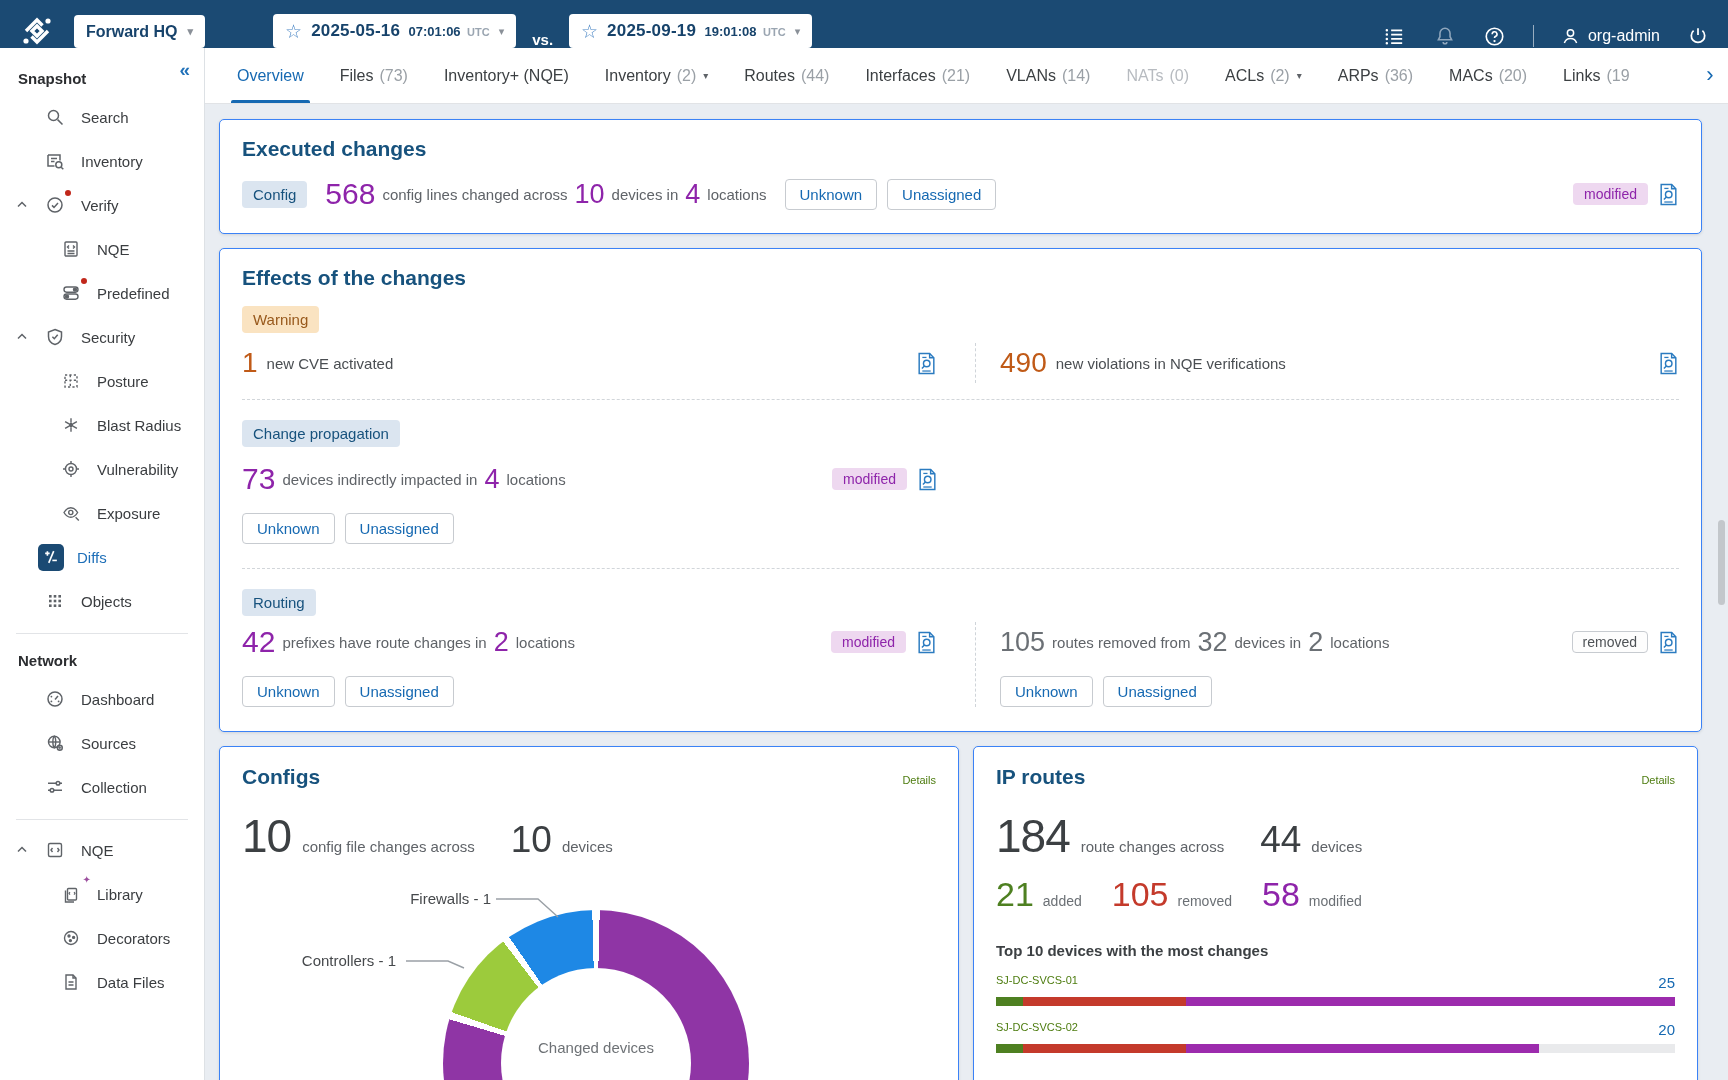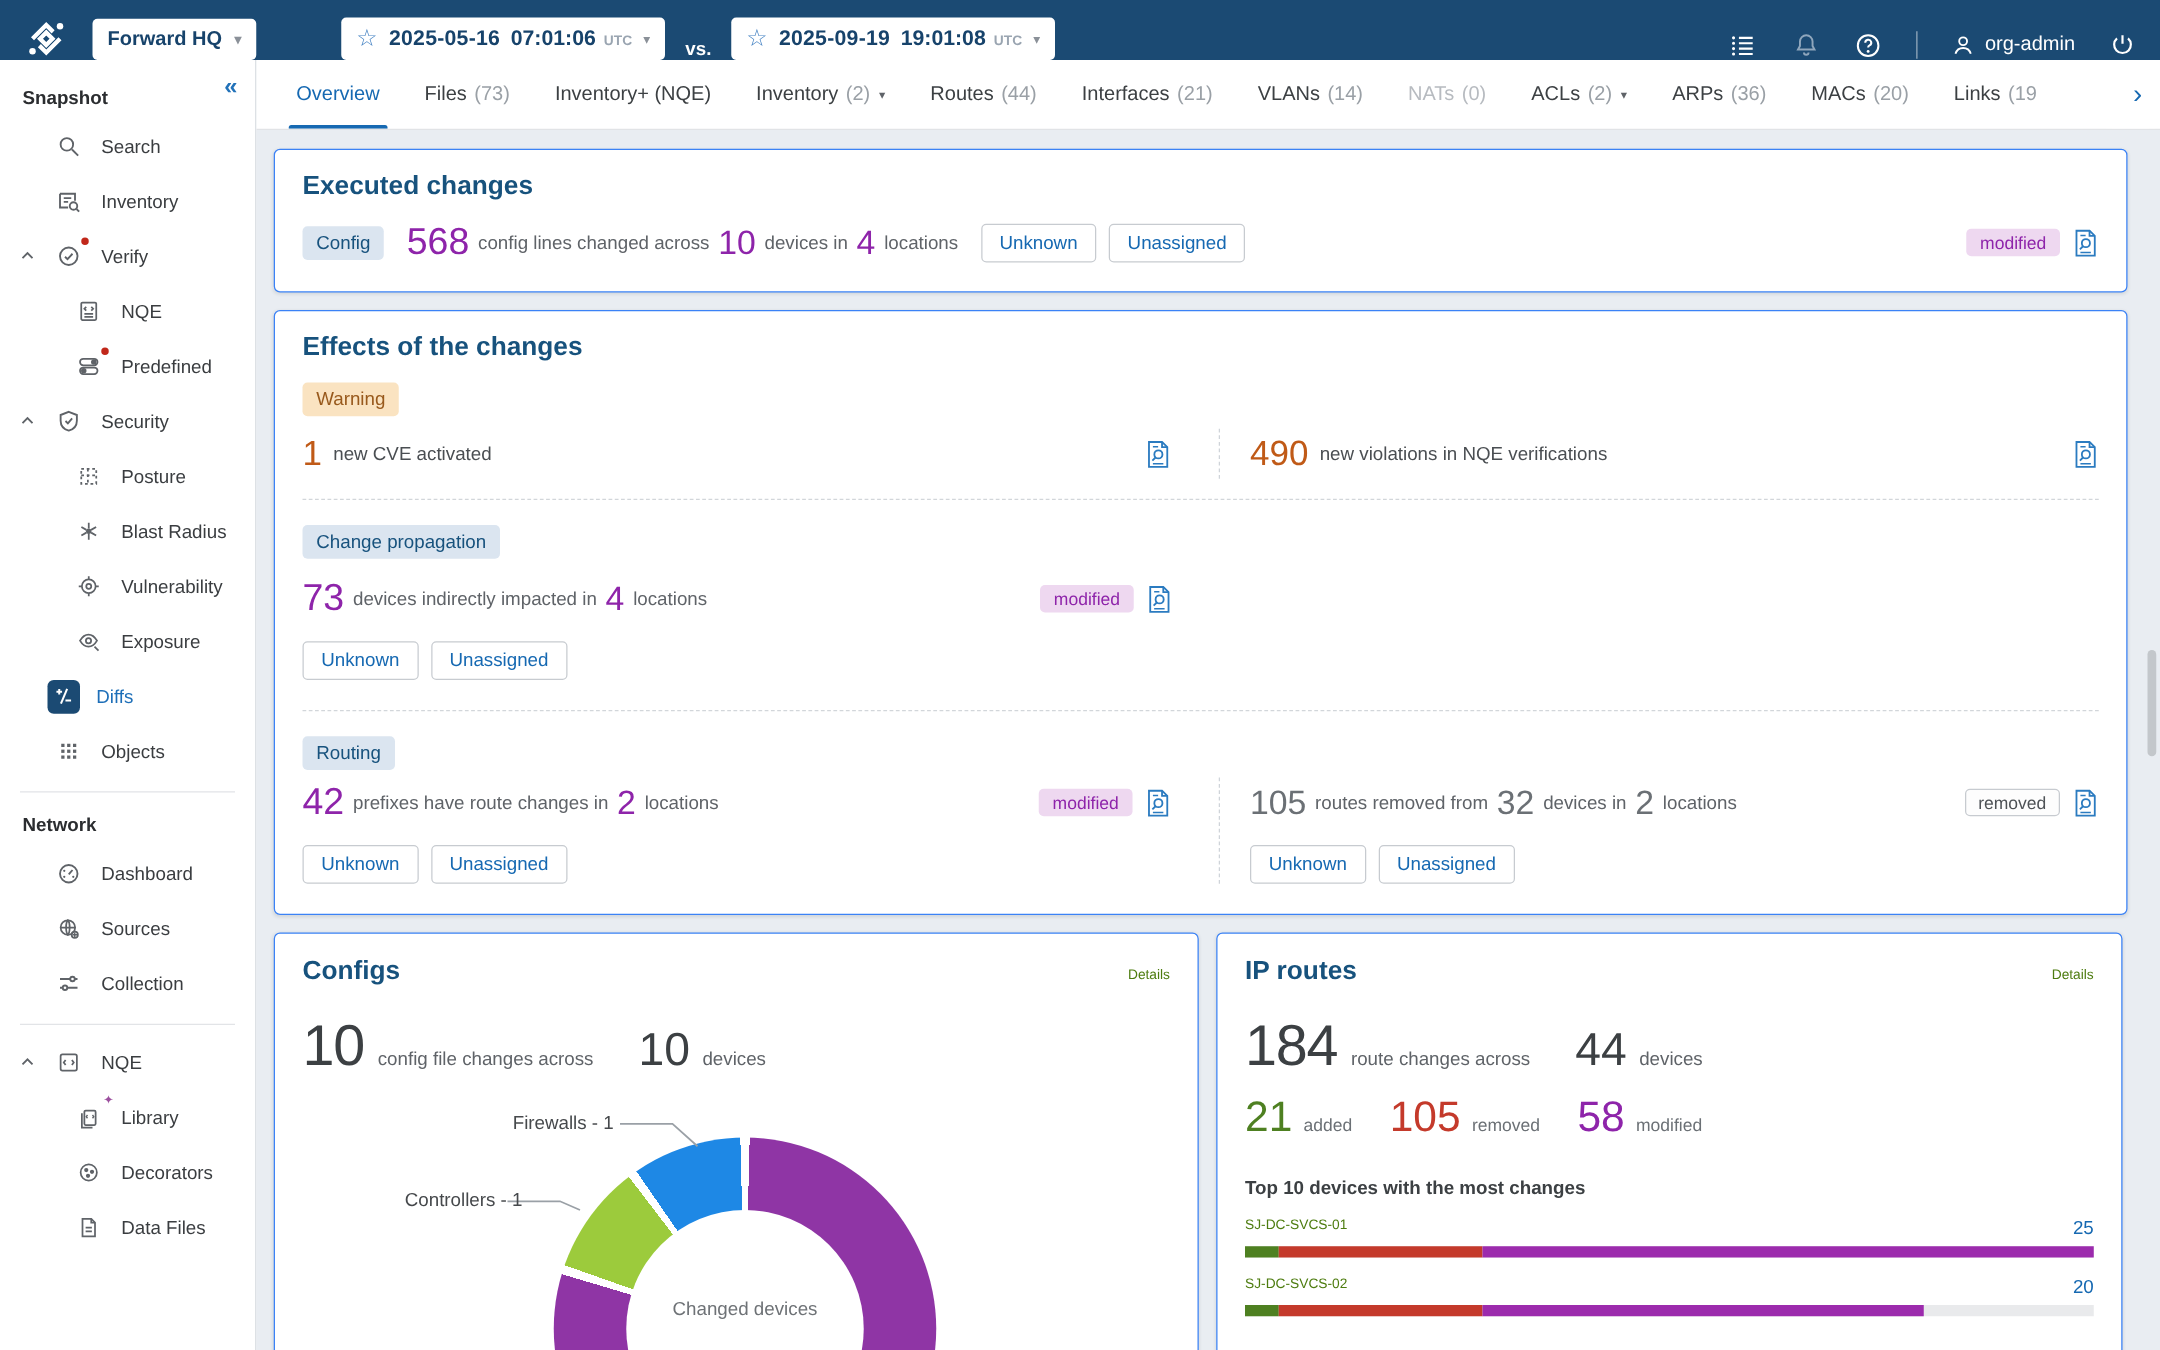--- a/index.html
+++ b/index.html
@@ -9,21 +9,21 @@
   
   .topbar { position:absolute; top:0; left:0; width:1728px; height:48px; background:#1b4a73;
     display:flex; align-items:flex-end; padding:0 18px; gap:16px; z-index:40; }
   .logo { width:40px; height:34px; display:flex; align-items:center; }
   .ws-btn { background:#fff; border-radius:4px; height:33px; display:flex; align-items:center;
     gap:10px; padding:0 12px; font-size:16px; font-weight:700; color:#17436b; cursor:pointer; }
   .ts-btn { background:#fff; border-radius:4px; height:34px; display:flex; align-items:center;
     gap:9px; padding:0 12px; cursor:pointer; }
   .star-ic { color:#4a86c5; font-size:19px; line-height:1; }
   .ts-date { color:#17436b; font-size:17px; font-weight:700; letter-spacing:.2px; }
-  .ts-time { color:#17436b; font-size:17px; font-weight:700; margin-left:4px; }
+  .ts-time { color:#17436b; font-size:13px; font-weight:700; margin-left:4px; }
   .ts-tz { color:#9aa5b1; font-size:11px; font-weight:700; margin-left:2px; }
   .caret { color:#8a9098; font-size:11px; }
   .vs { color:#fff; font-size:15px; font-weight:700; }
   .tb-right { margin-left:auto; display:flex; align-items:center; gap:26px; }
   .tb-ic { width:24px; height:24px; display:flex; align-items:center; justify-content:center; cursor:pointer; }
   .tb-divider { width:1px; height:22px; background:rgba(255,255,255,.55); }
   .tb-user { display:flex; align-items:center; gap:7px; color:#fff; font-size:16px; cursor:pointer; }
 
   
   .sidebar { position:absolute; top:48px; left:0; width:205px; bottom:0; background:#fff;
@@ -670,21 +670,21 @@
           <span>devices</span>
         </div>
 
         <div class="donut-ring" style="background: conic-gradient(rgb(255, 255, 255) 0deg, rgb(255, 255, 255) 1.4deg, rgb(143, 53, 165) 1.4deg, rgb(143, 53, 165) 286.6deg, rgb(255, 255, 255) 286.6deg, rgb(255, 255, 255) 289.4deg, rgb(156, 203, 60) 289.4deg, rgb(156, 203, 60) 322.6deg, rgb(255, 255, 255) 322.6deg, rgb(255, 255, 255) 325.4deg, rgb(30, 136, 229) 325.4deg, rgb(30, 136, 229) 358.6deg, rgb(255, 255, 255) 358.6deg, rgb(255, 255, 255) 361.4deg);"></div>
         <div class="donut-hole"></div>
         <svg class="leader-svg" width="740" height="420">
           <polyline points="276,152 318,152 338,170" fill="none" stroke="#9aa0a6" stroke-width="1.4"></polyline>
           <polyline points="186,214 228,214 244,221" fill="none" stroke="#9aa0a6" stroke-width="1.4"></polyline>
         </svg>
         <div class="callout" style="left:141px; top:143px;">Firewalls - 1</div>
-        <div class="callout" style="left:68px; top:205px;">Controllers - 1</div>
+        <div class="callout" style="left:46px; top:205px;">Controllers - 1</div>
         <div class="donut-center">Changed devices</div>
       </section>
 
       <section class="card b-card">
         <div class="b-head">
           <h2 class="card-title">IP routes</h2>
           <span class="link">Details</span>
         </div>
         <div class="big-stat">
           <span class="n-huge">184</span>

